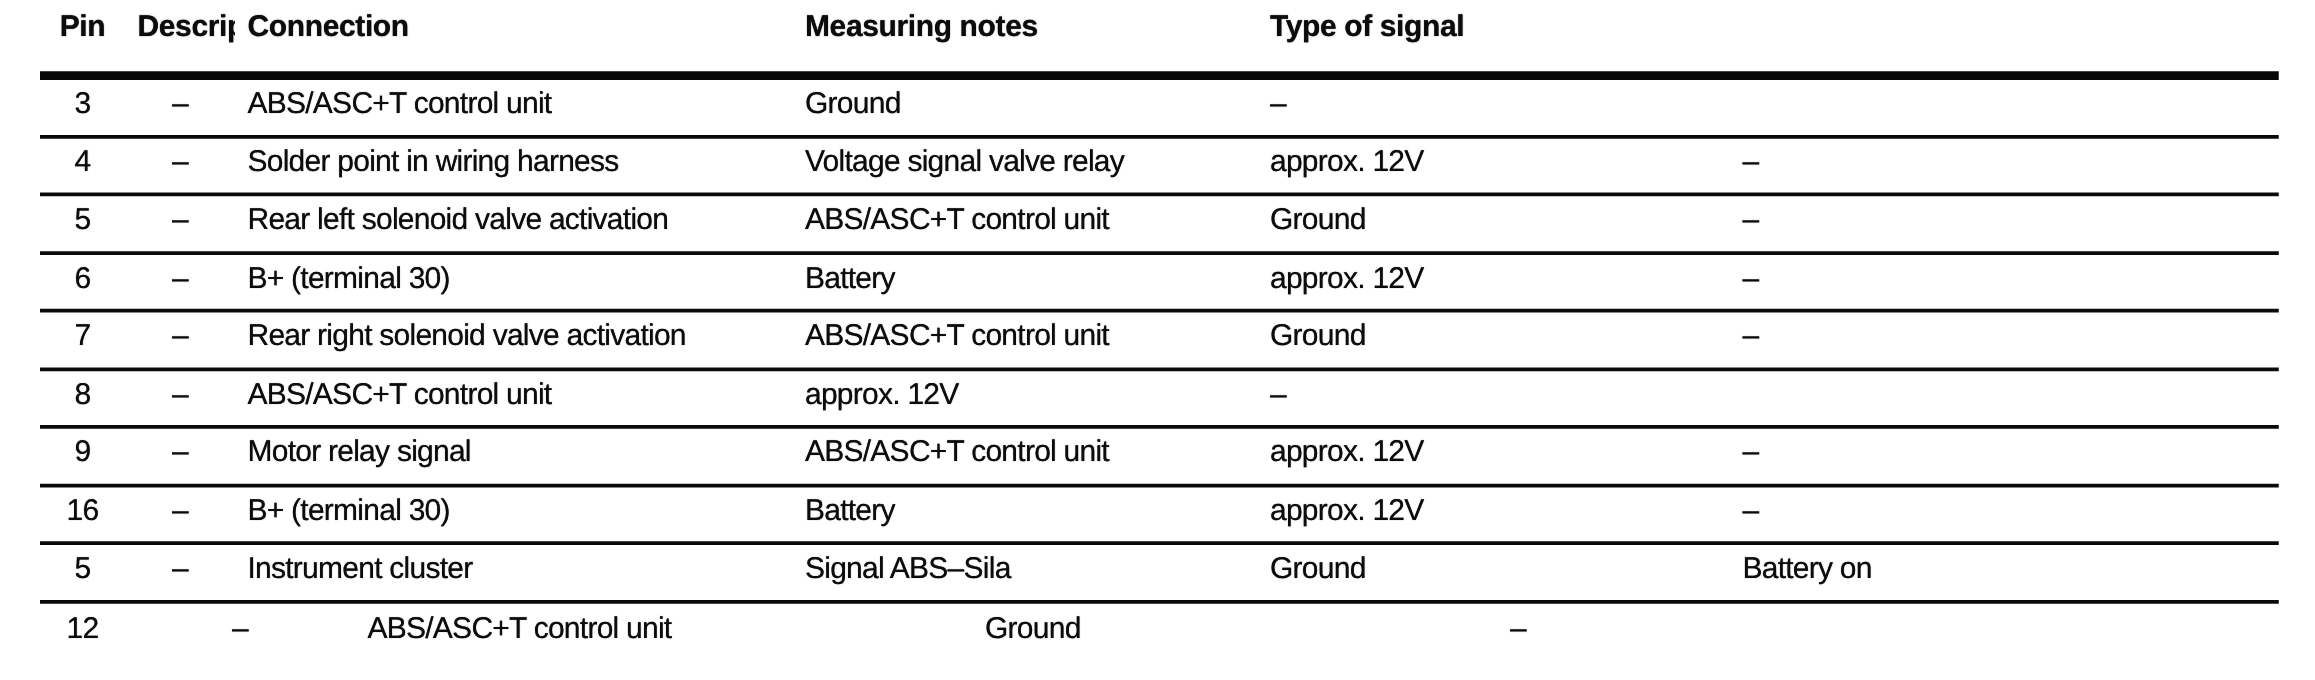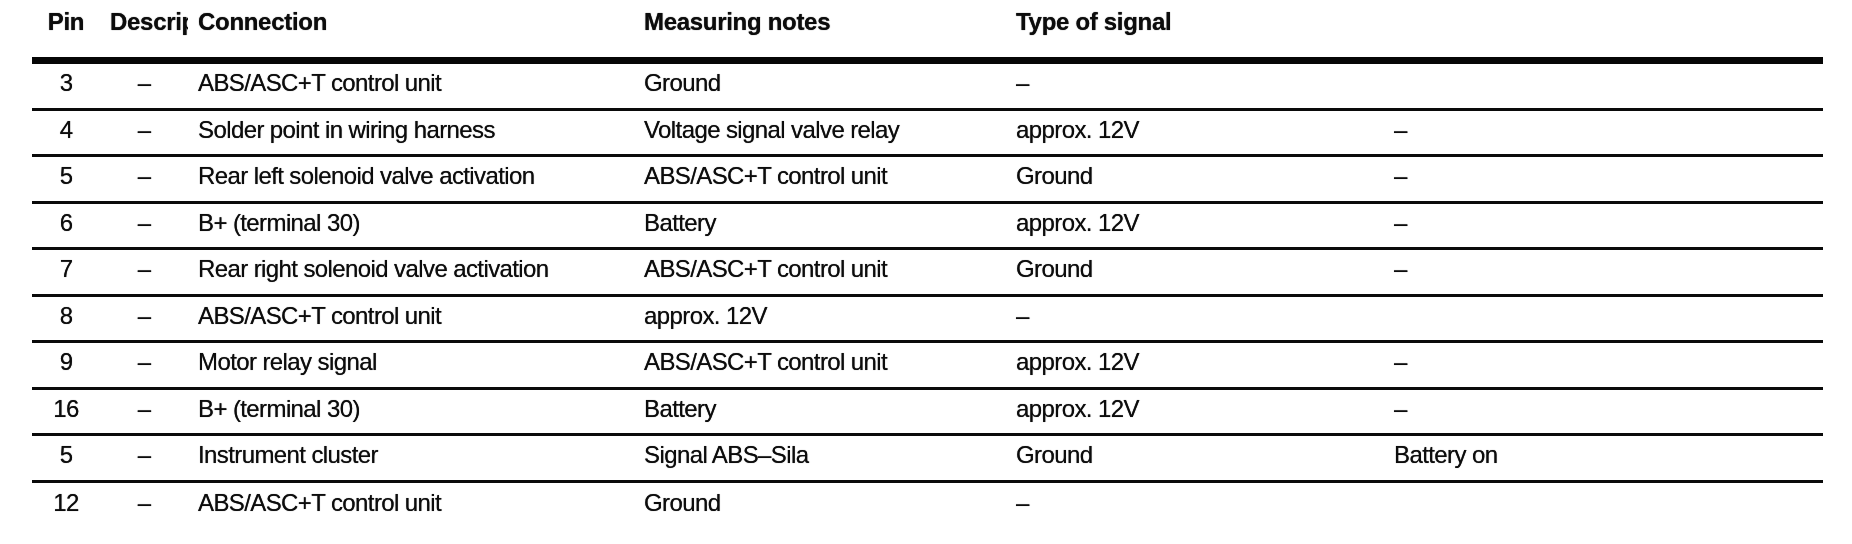--- a/index.html
+++ b/index.html
@@ -30,20 +30,21 @@
     height: 64px;
     border-bottom: 7px solid #060606;
   }
   .trow.tdata {
     height: 46.5px;
     border-bottom: 3px solid #0a0a0a;
   }
   .trow.tdata.last {
     border-bottom: none;
     height: 46px;
+    gap: 48px;
   }
   .cell {
     display: flex;
     align-items: center;
     padding: 0 4px 5px 10px;
     font-size: 24px;
     letter-spacing: -0.6px;
     color: #0c0c0c;
     white-space: nowrap;
     overflow: hidden;

